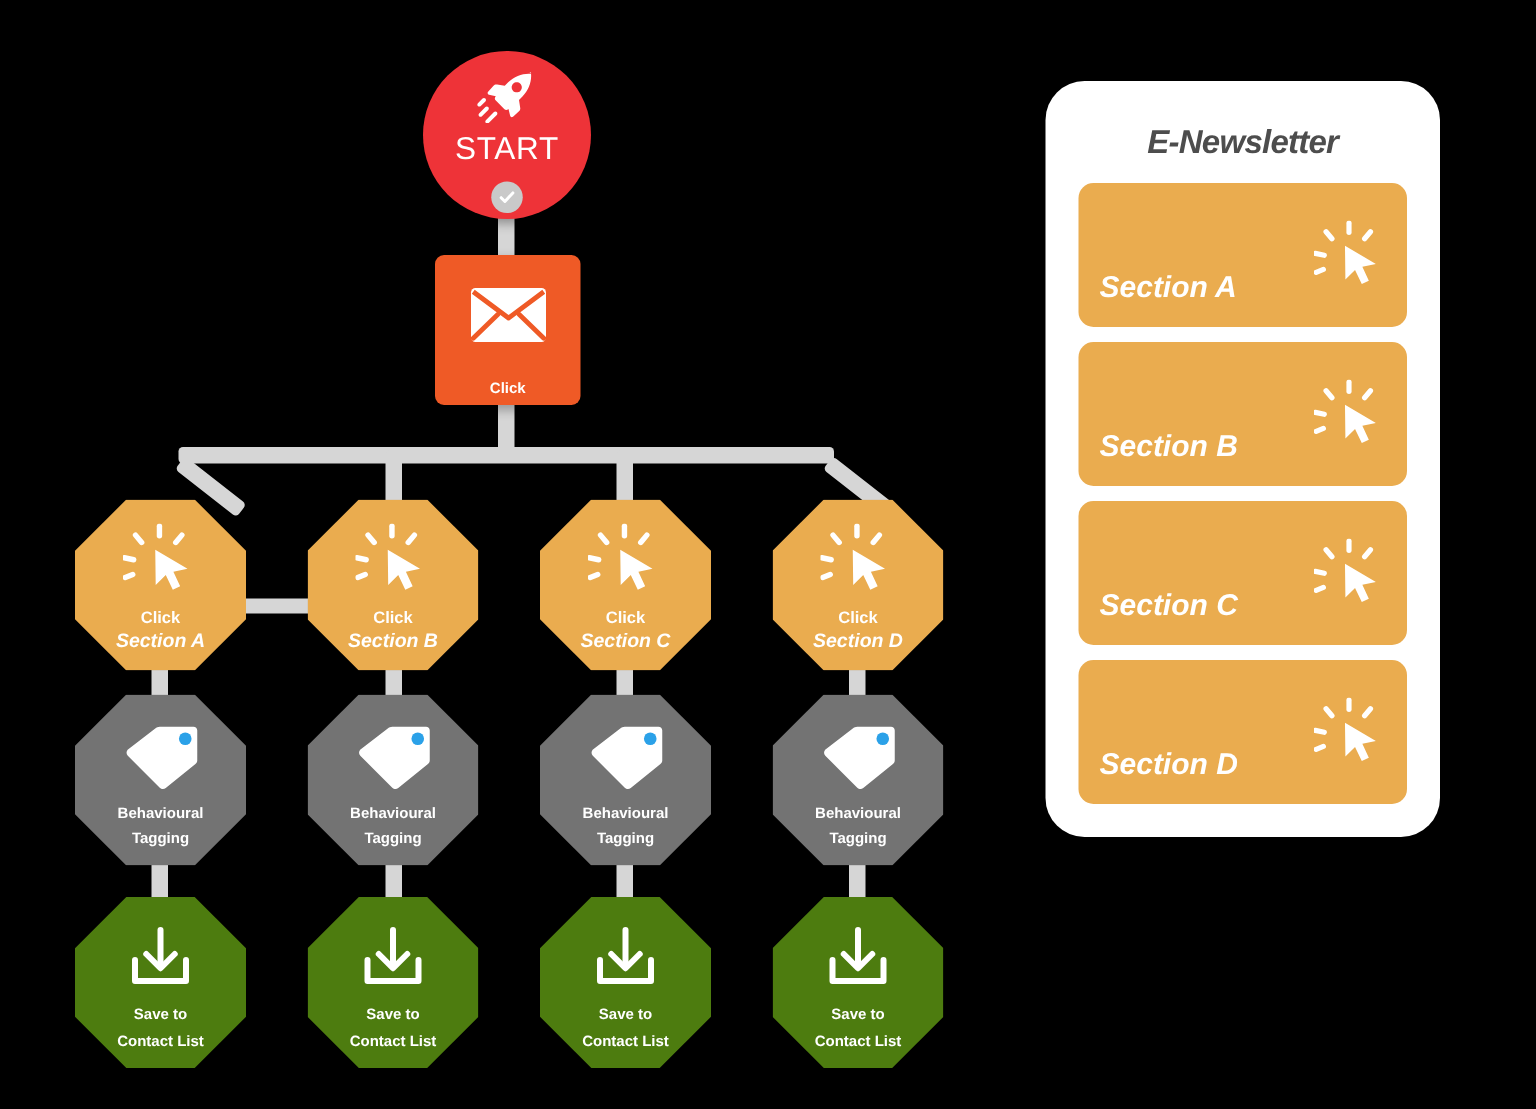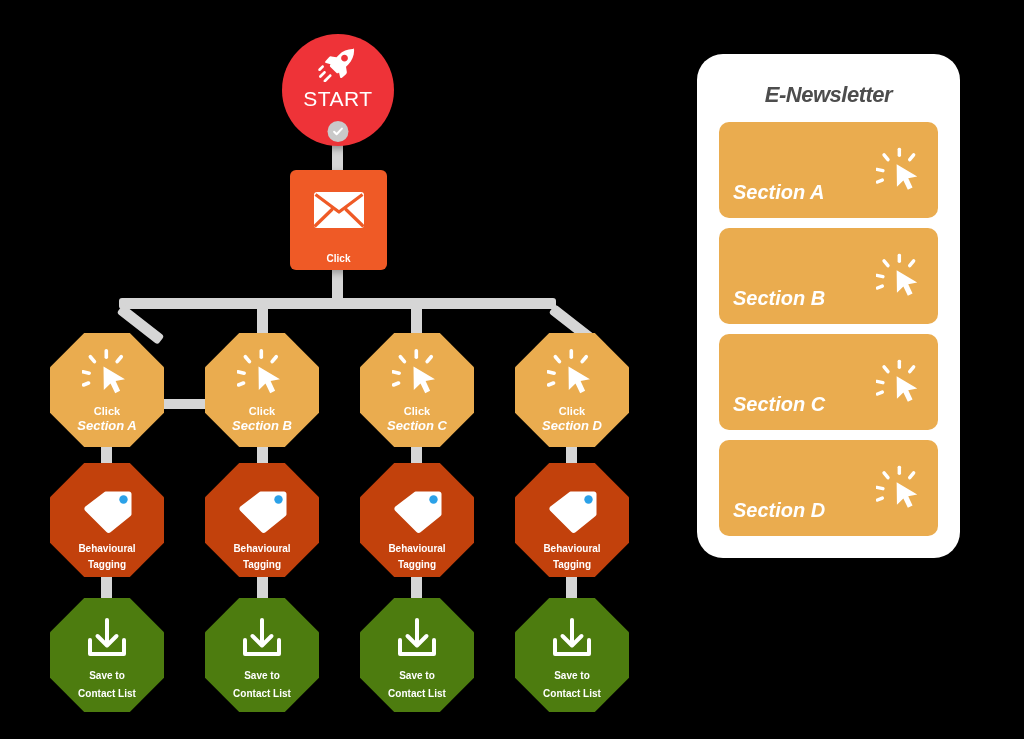--- a/index.html
+++ b/index.html
@@ -104,21 +104,21 @@
     width: 114px;
     height: 114px;
     clip-path: polygon(30% 0%, 70% 0%, 100% 30%, 100% 70%, 70% 100%, 30% 100%, 0% 70%, 0% 30%);
     display: flex;
     flex-direction: column;
     align-items: center;
     justify-content: flex-start;
     filter: drop-shadow(0 3px 5px rgba(0,0,0,0.3));
   }
   .oct.click  { background: #eaac4f; }
-  .oct.tag    { background: #c2410c; justify-content: center; }
+  .oct.tag    { background: #737373; }
   .oct.save   { background: #4d7c0f; }
 
   .oct .glyph { margin-top: 16px; }
   .oct.tag .glyph { margin-top: 20px; }
   .oct.save .glyph { margin-top: 20px; }
 
   .oct .lbl {
     color: #ffffff;
     text-align: center;
     line-height: 1.15;

